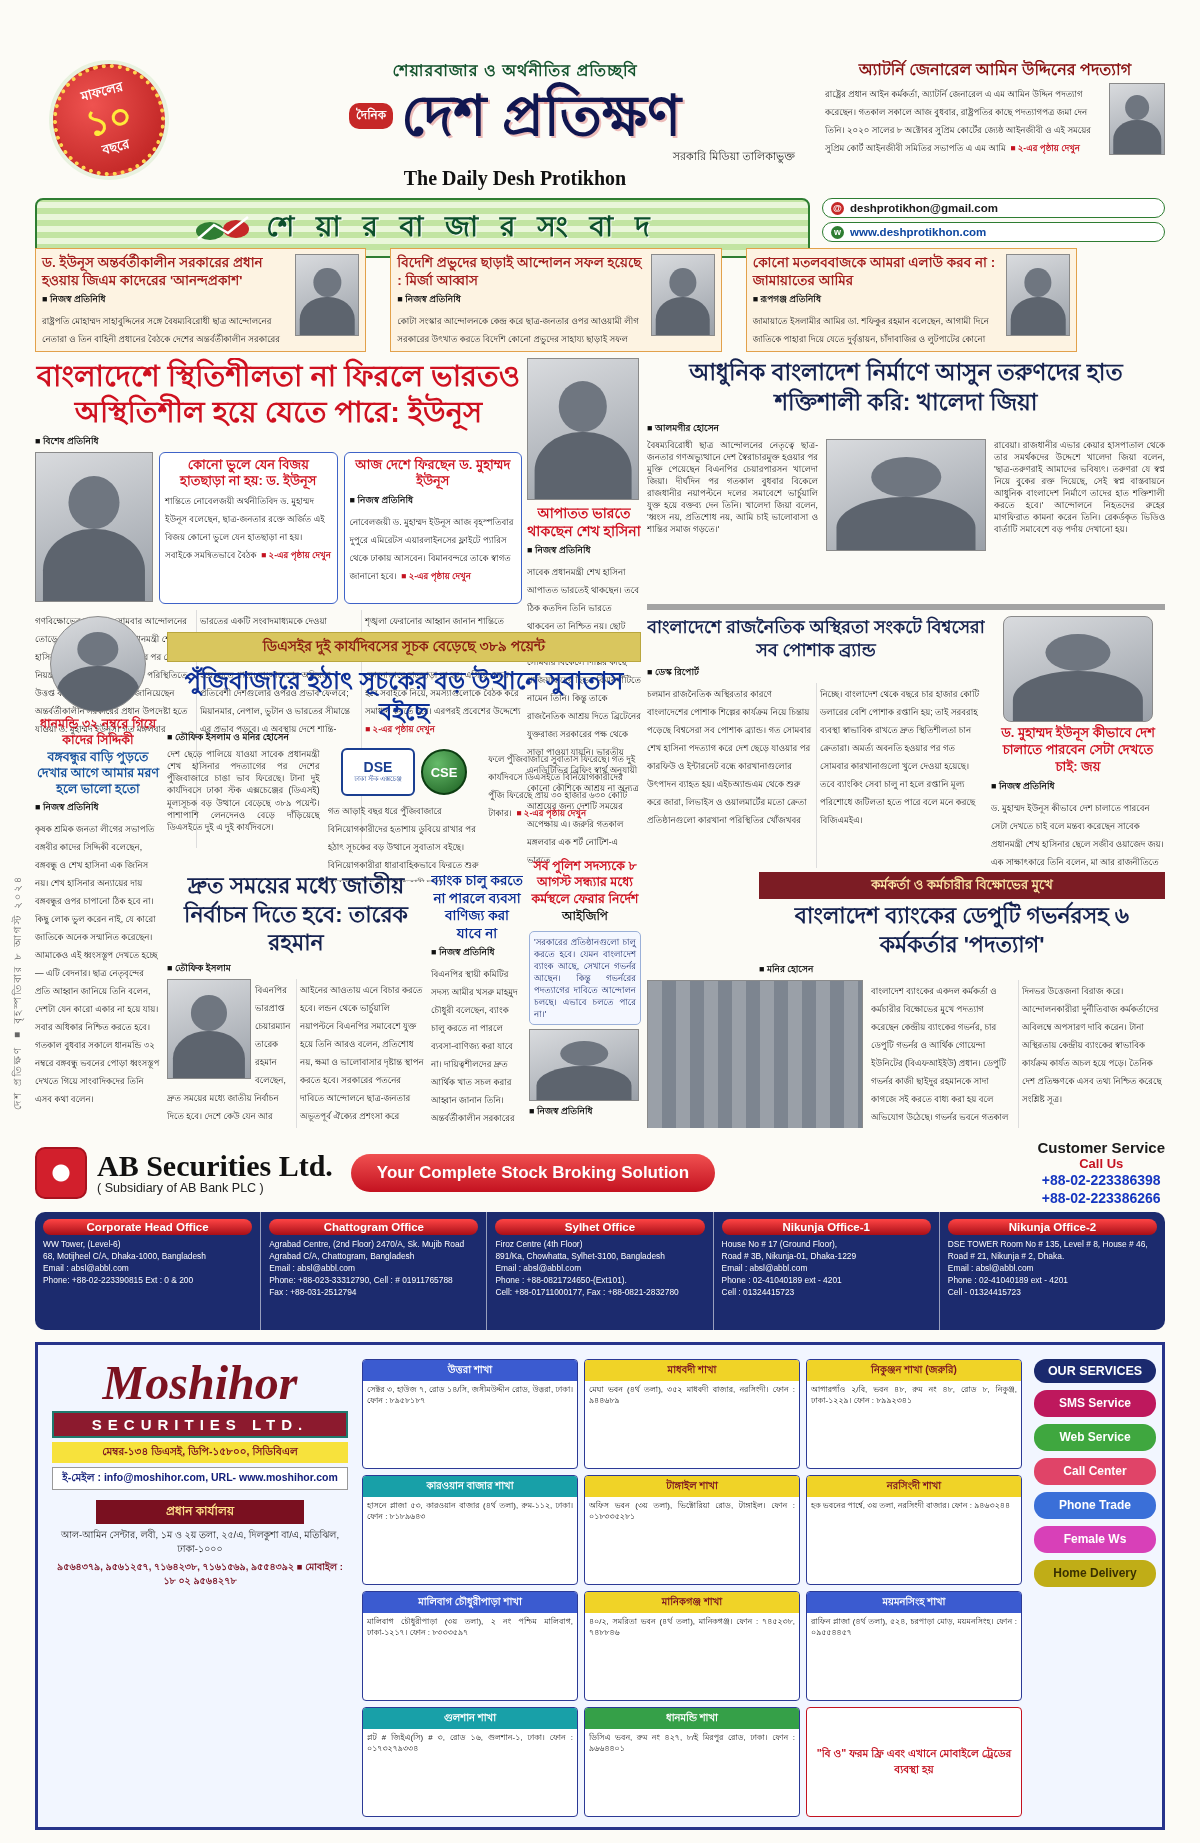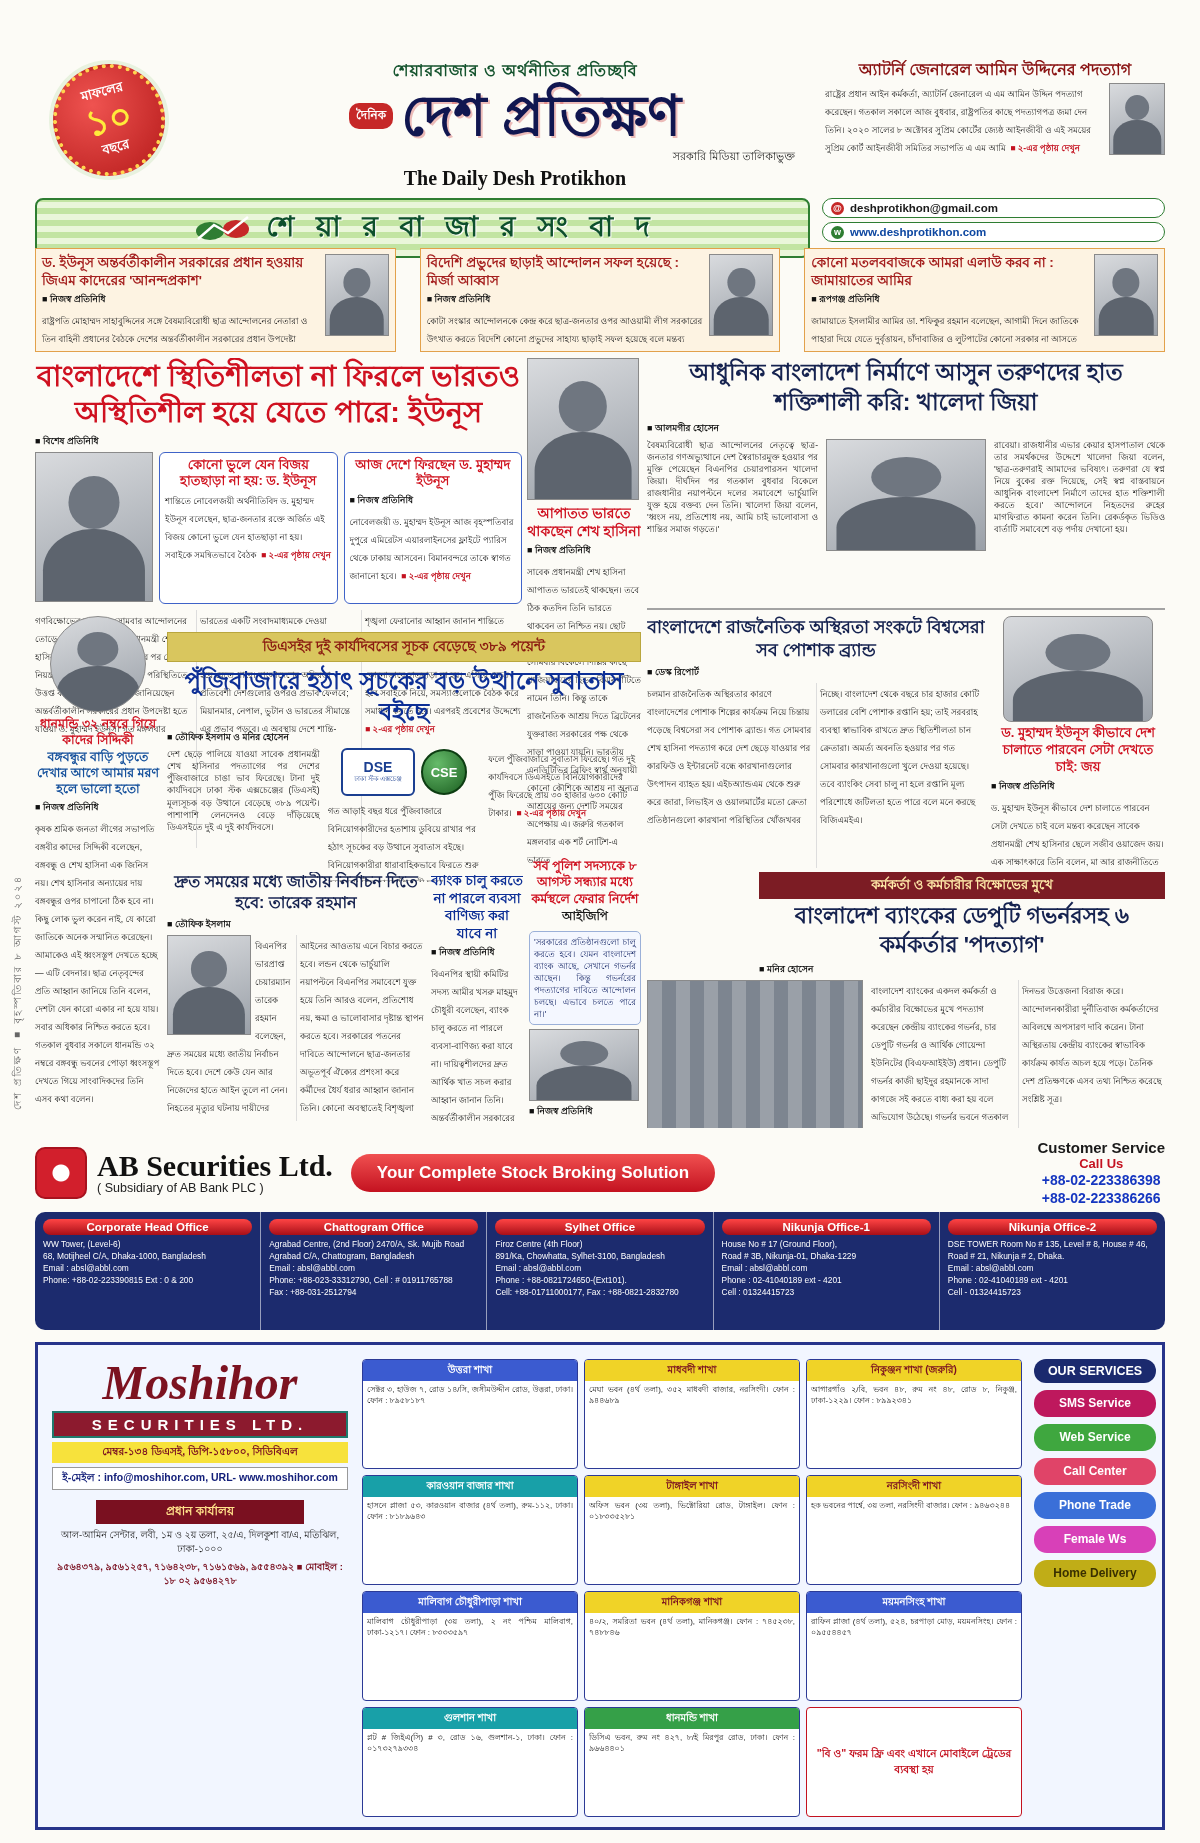--- a/index.html
+++ b/index.html
@@ -83,21 +83,21 @@
   .bgrid{display:grid;grid-template-columns:repeat(3,1fr);gap:6px}
   .bcell{background:#fff;border:1.5px solid #2c3a96;border-radius:4px;overflow:hidden}
   .bh{font-weight:bold;font-size:10px;text-align:center;padding:2px 2px;color:#fff}
   .bb-c0{background:#3b5bd0}.bb-c1{background:#f0d327;color:#7a1020}.bb-c2{background:#18a0a8}.bb-c3{background:#35a048}
   .ba{font-size:7.9px;line-height:1.4;padding:3px 4px;text-align:justify;color:#222}
   .promo{background:#fff;border:1.5px solid #c41220;border-radius:4px;color:#c41220;font-weight:bold;font-size:10.5px;text-align:center;display:flex;align-items:center;justify-content:center;padding:4px;line-height:1.5}
   .svc-t{background:#1b2a6e;color:#fff;font-weight:bold;font-size:12.5px;text-align:center;border-radius:14px;padding:5px 0}
   .svc{height:27px;line-height:27px;text-align:center;font-weight:bold;font-size:12px;color:#fff;border-radius:13px;margin-top:7px}
   .s0{background:#be185d}.s1{background:#3fa73f}.s2{background:#e04468}.s3{background:#3a6fd8}.s4{background:#d840b8}.s5{background:#c0ad17;color:#3a3000}
   .vert{writing-mode:vertical-rl;transform:rotate(180deg);font-size:10px;color:#666;letter-spacing:2px}
-  .rule-b{border-bottom:2px solid #a3a3a3}
+  .rule-b{border-bottom:6px solid #a3a3a3}
 </style>
 </head>
 <body>
 
 <div class="page">
 
 
   <div class="abs" style="left:35px;top:58px;width:1130px;height:136px">
     <div class="abs badge" style="left:18px;top:6px">
       <span>মাফলের</span>
@@ -135,21 +135,21 @@
     <div class="pill email">
         <span class="ic">@</span>
         <span>deshprotikhon@gmail.com</span>
       </div>
     <div class="pill web">
         <span class="ic">w</span>
         <span>www.deshprotikhon.com</span>
       </div>
   </div>
 
-  <div class="abs" style="left:35px;top:248px;width:1130px;height:104px;display:flex;gap:24px">
+  <div class="abs" style="left:35px;top:248px;width:1042px;height:104px;display:flex;gap:24px">
     <div class="tstory">
       <div class="ph ts-ph"></div>
       <div class="ts-head">ড. ইউনূস অন্তর্বর্তীকালীন সরকারের প্রধান হওয়ায় জিএম কাদেরের 'আনন্দপ্রকাশ'</div>
       <div class="by">■ নিজস্ব প্রতিনিধি</div>
       <span class="tiny">রাষ্ট্রপতি মোহাম্মদ সাহাবুদ্দিনের সঙ্গে বৈষম্যবিরোধী ছাত্র আন্দোলনের নেতারা ও তিন বাহিনী প্রধানের বৈঠকে দেশের অন্তর্বর্তীকালীন সরকারের প্রধান উপদেষ্টা হিসেবে ড. মুহাম্মদ ইউনূসকে মনোনীত করায় আনন্দ প্রকাশ করেছেন জাতীয় পার্টির চেয়ারম্যান জিএম কাদের।</span>
       
     </div>
     <div class="tstory">
       <div class="ph ts-ph"></div>
       <div class="ts-head">বিদেশি প্রভুদের ছাড়াই আন্দোলন সফল হয়েছে : মির্জা আব্বাস</div>
@@ -252,21 +252,21 @@
   </div>
 
   <div class="abs clip" style="left:991px;top:616px;width:174px;height:252px">
     <div class="ph" style="width:150px;height:106px;margin:0 auto;border-radius:8px"></div>
     <div class="h-red" style="font-size:13px;margin-top:3px">ড. মুহাম্মদ ইউনূস কীভাবে দেশ চালাতে পারবেন সেটা দেখতে চাই: জয়</div>
     <div class="by">■ নিজস্ব প্রতিনিধি</div>
     <span class="tiny">ড. মুহাম্মদ ইউনূস কীভাবে দেশ চালাতে পারবেন সেটা দেখতে চাই বলে মন্তব্য করেছেন সাবেক প্রধানমন্ত্রী শেখ হাসিনার ছেলে সজীব ওয়াজেদ জয়। এক সাক্ষাৎকারে তিনি বলেন, মা আর রাজনীতিতে ফিরবেন না। তিনি অবসর নিয়ে পরিবারের সঙ্গে সময় কাটাবেন।</span>
   </div>
 
   <div class="abs clip" style="left:167px;top:872px;width:258px;height:256px">
-    <div class="h-navy" style="font-size:16px">দ্রুত সময়ের মধ্যে জাতীয় নির্বাচন দিতে হবে: তারেক রহমান</div>
+    <div class="h-navy" style="font-size:22px">দ্রুত সময়ের মধ্যে জাতীয় নির্বাচন দিতে হবে: তারেক রহমান</div>
     <div class="by">■ তৌফিক ইসলাম</div>
     <div class="cols2 clip" style="height:186px">
       <div class="ph" style="width:84px;height:100px;float:left;margin:0 4px 2px 0"></div>
       <span class="tiny">বিএনপির ভারপ্রাপ্ত চেয়ারম্যান তারেক রহমান বলেছেন, দ্রুত সময়ের মধ্যে জাতীয় নির্বাচন দিতে হবে। দেশে কেউ যেন আর নিজেদের হাতে আইন তুলে না নেন। নিহতের মৃত্যুর ঘটনায় দায়ীদের আইনের আওতায় এনে বিচার করতে হবে। লন্ডন থেকে ভার্চুয়ালি নয়াপল্টনে বিএনপির সমাবেশে যুক্ত হয়ে তিনি আরও বলেন, প্রতিশোধ নয়, ক্ষমা ও ভালোবাসার দৃষ্টান্ত স্থাপন করতে হবে। সরকারের পতনের দাবিতে আন্দোলনে ছাত্র-জনতার অভূতপূর্ব ঐক্যের প্রশংসা করে কর্মীদের ধৈর্য ধরার আহ্বান জানান তিনি। কোনো অবস্থাতেই বিশৃঙ্খলা বরদাশত করা হবে না বলে সতর্ক করেন তারেক রহমান।</span>
     </div>
   </div>
 
   <div class="abs clip" style="left:431px;top:872px;width:92px;height:256px">
     <div class="h-blue" style="font-size:13.5px">ব্যাংক চালু করতে না পারলে ব্যবসা বাণিজ্য করা যাবে না</div>
     <div class="by">■ নিজস্ব প্রতিনিধি</div>

